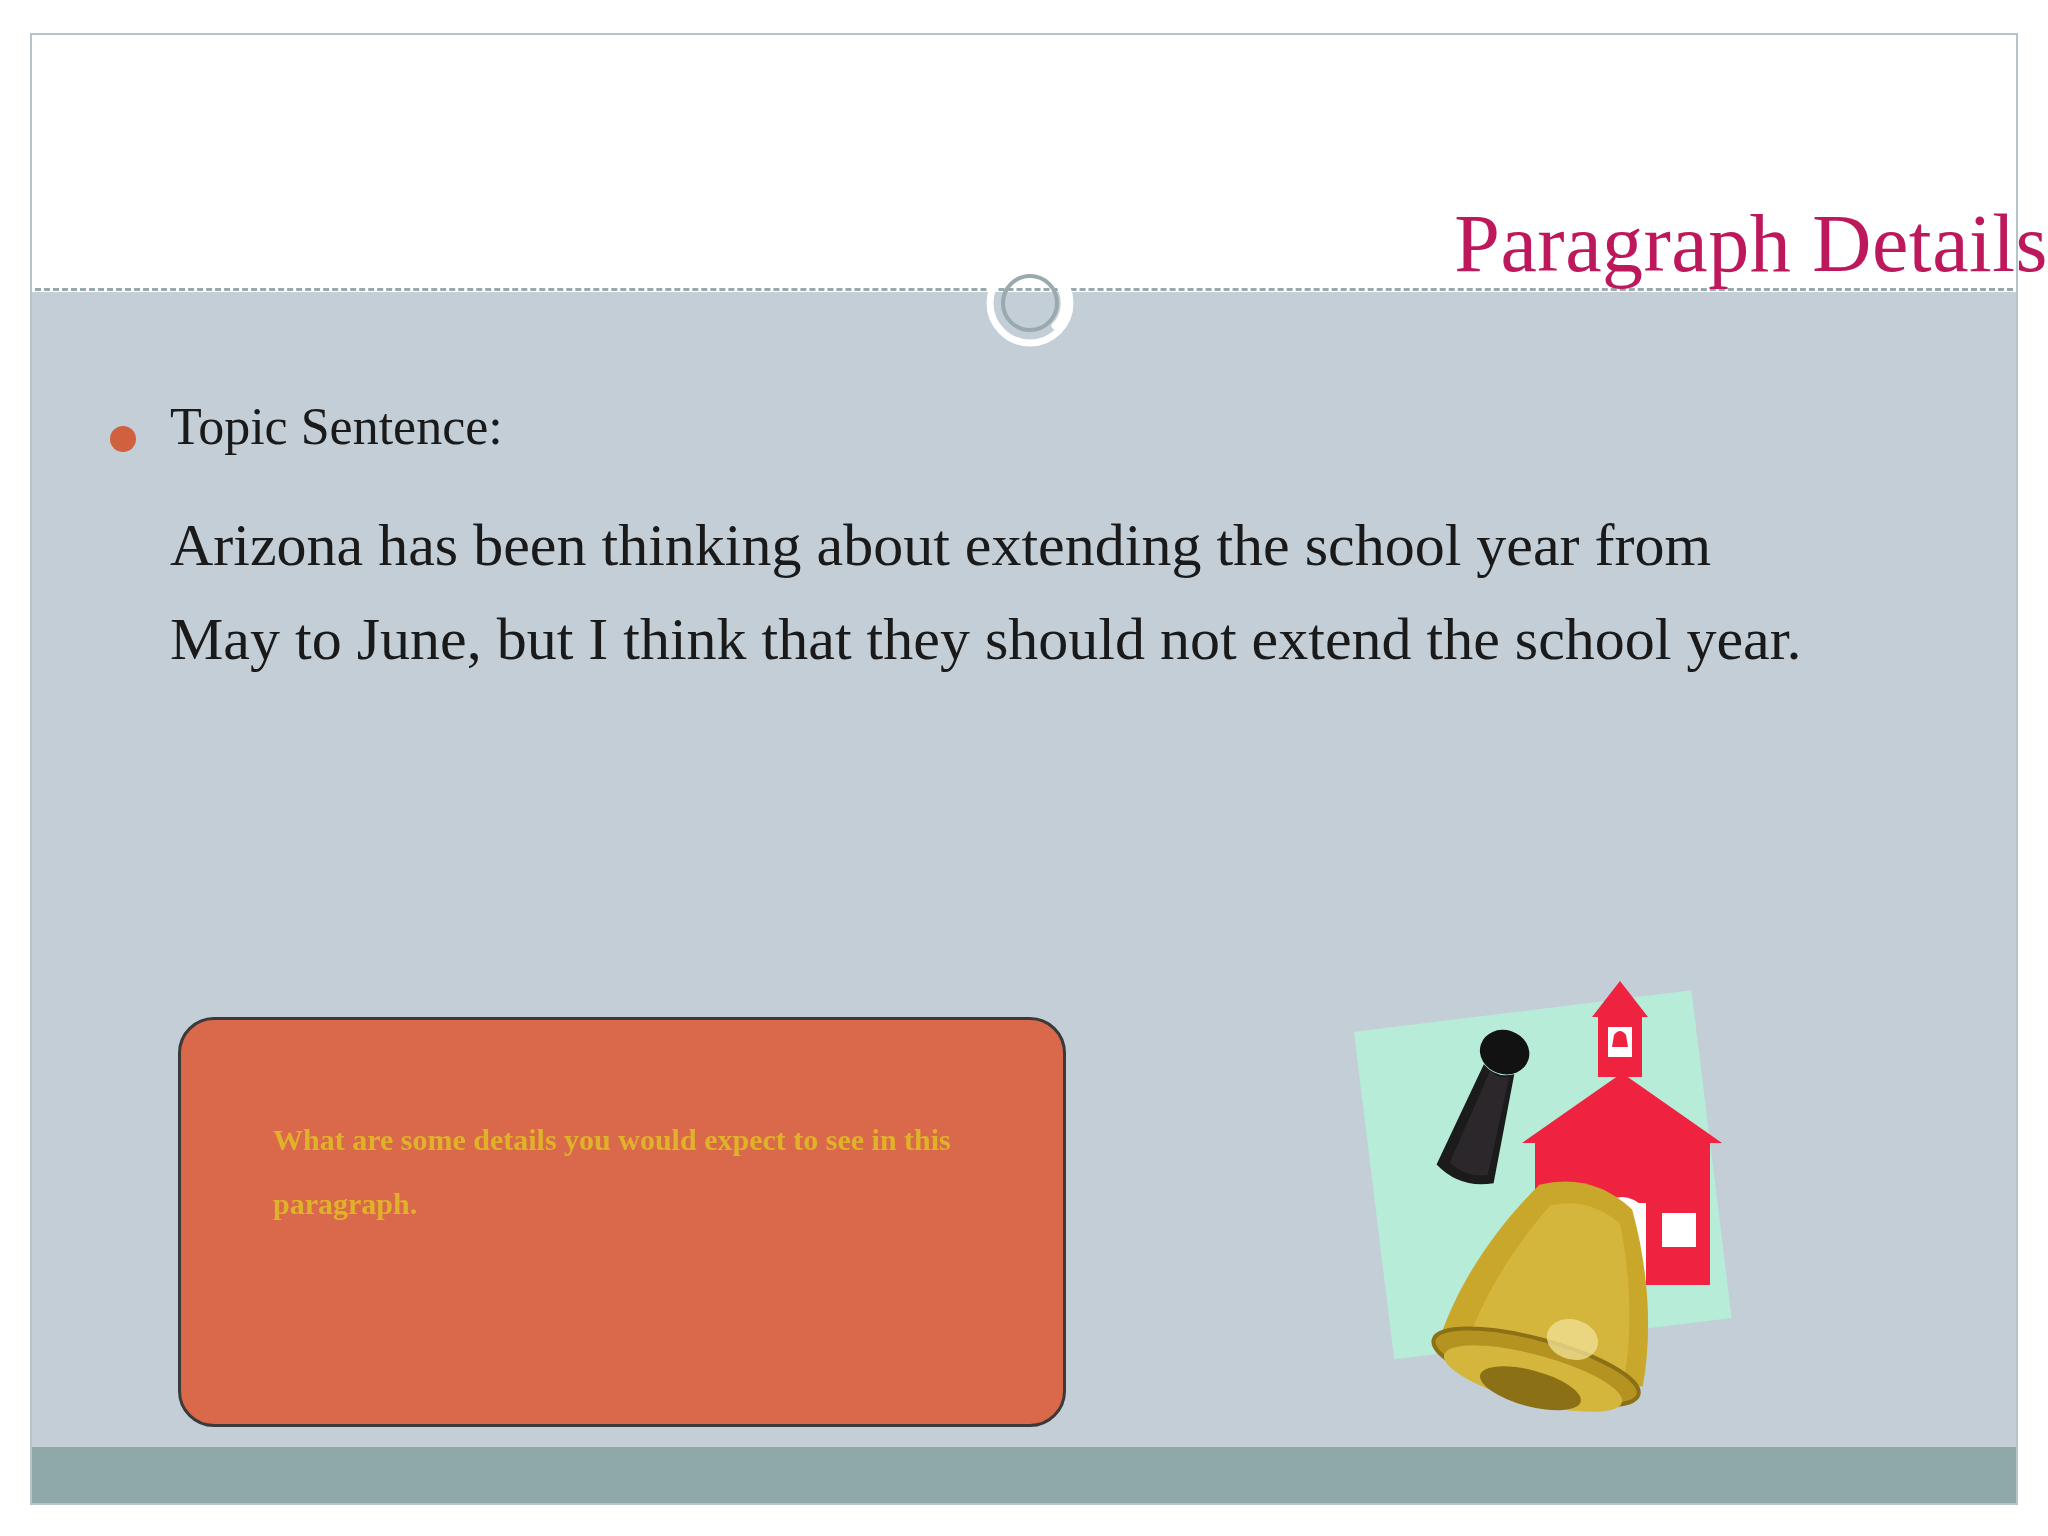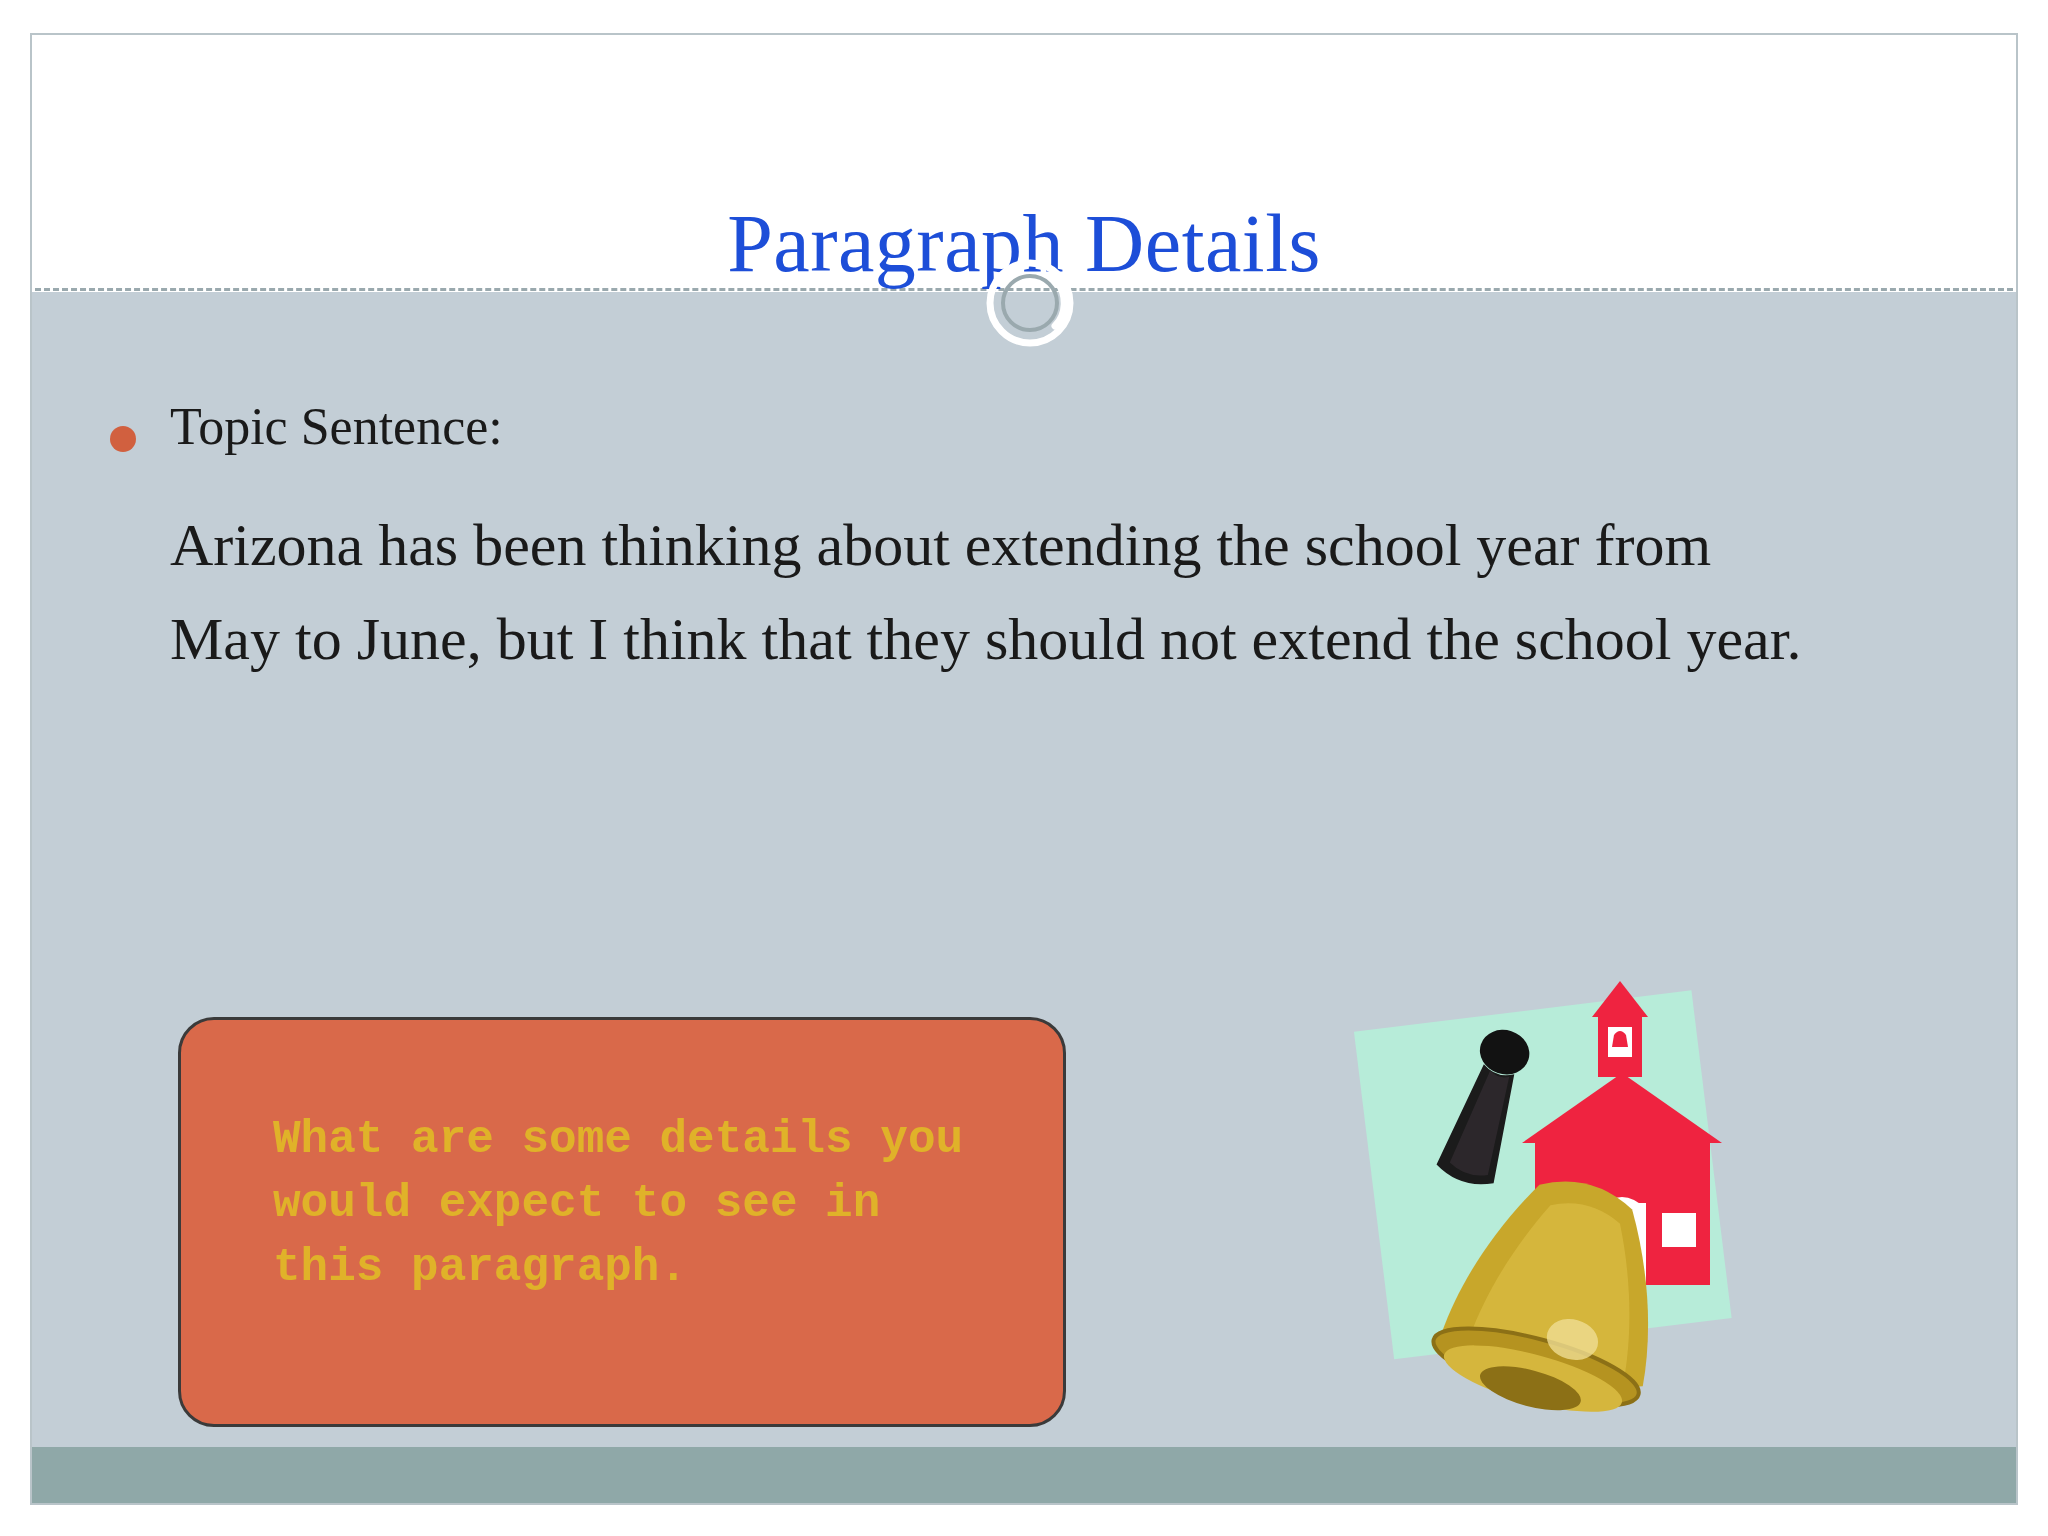--- a/index.html
+++ b/index.html
@@ -72,24 +72,24 @@
     top: 288px;
     width: 1978px;
     border-top: 3px dashed #9aa9ae;
   }
 
   .slide-title {
     position: absolute;
     left: 0;
     top: 198px;
     width: 2048px;
-    text-align: center;
+    text-align: right;
     font-size: 82px;
     line-height: 92px;
-    color: #1d4ed8;
+    color: #be185d;
     font-family: "Liberation Serif", serif;
     letter-spacing: 0.5px;
     white-space: nowrap;
   }
 
   
   .title-swirl {
     position: absolute;
     left: 975px;
     top: 248px;
@@ -144,25 +144,25 @@
     background: #d9694a;
     border: 3px solid #3a3a3a;
     border-radius: 36px;
     box-sizing: border-box;
   }
   .prompt-text {
     position: absolute;
     left: 92px;
     top: 88px;
     width: 700px;
-    font-size: 46px;
+    font-size: 30px;
     line-height: 64px;
     font-weight: bold;
     color: #e0b229;
-    font-family: Liberation Mono, monospace;
+    font-family: Liberation Serif, serif;
   }
 
   
   .clipart {
     position: absolute;
     left: 1330px;
     top: 975px;
     width: 510px;
     height: 500px;
   }

